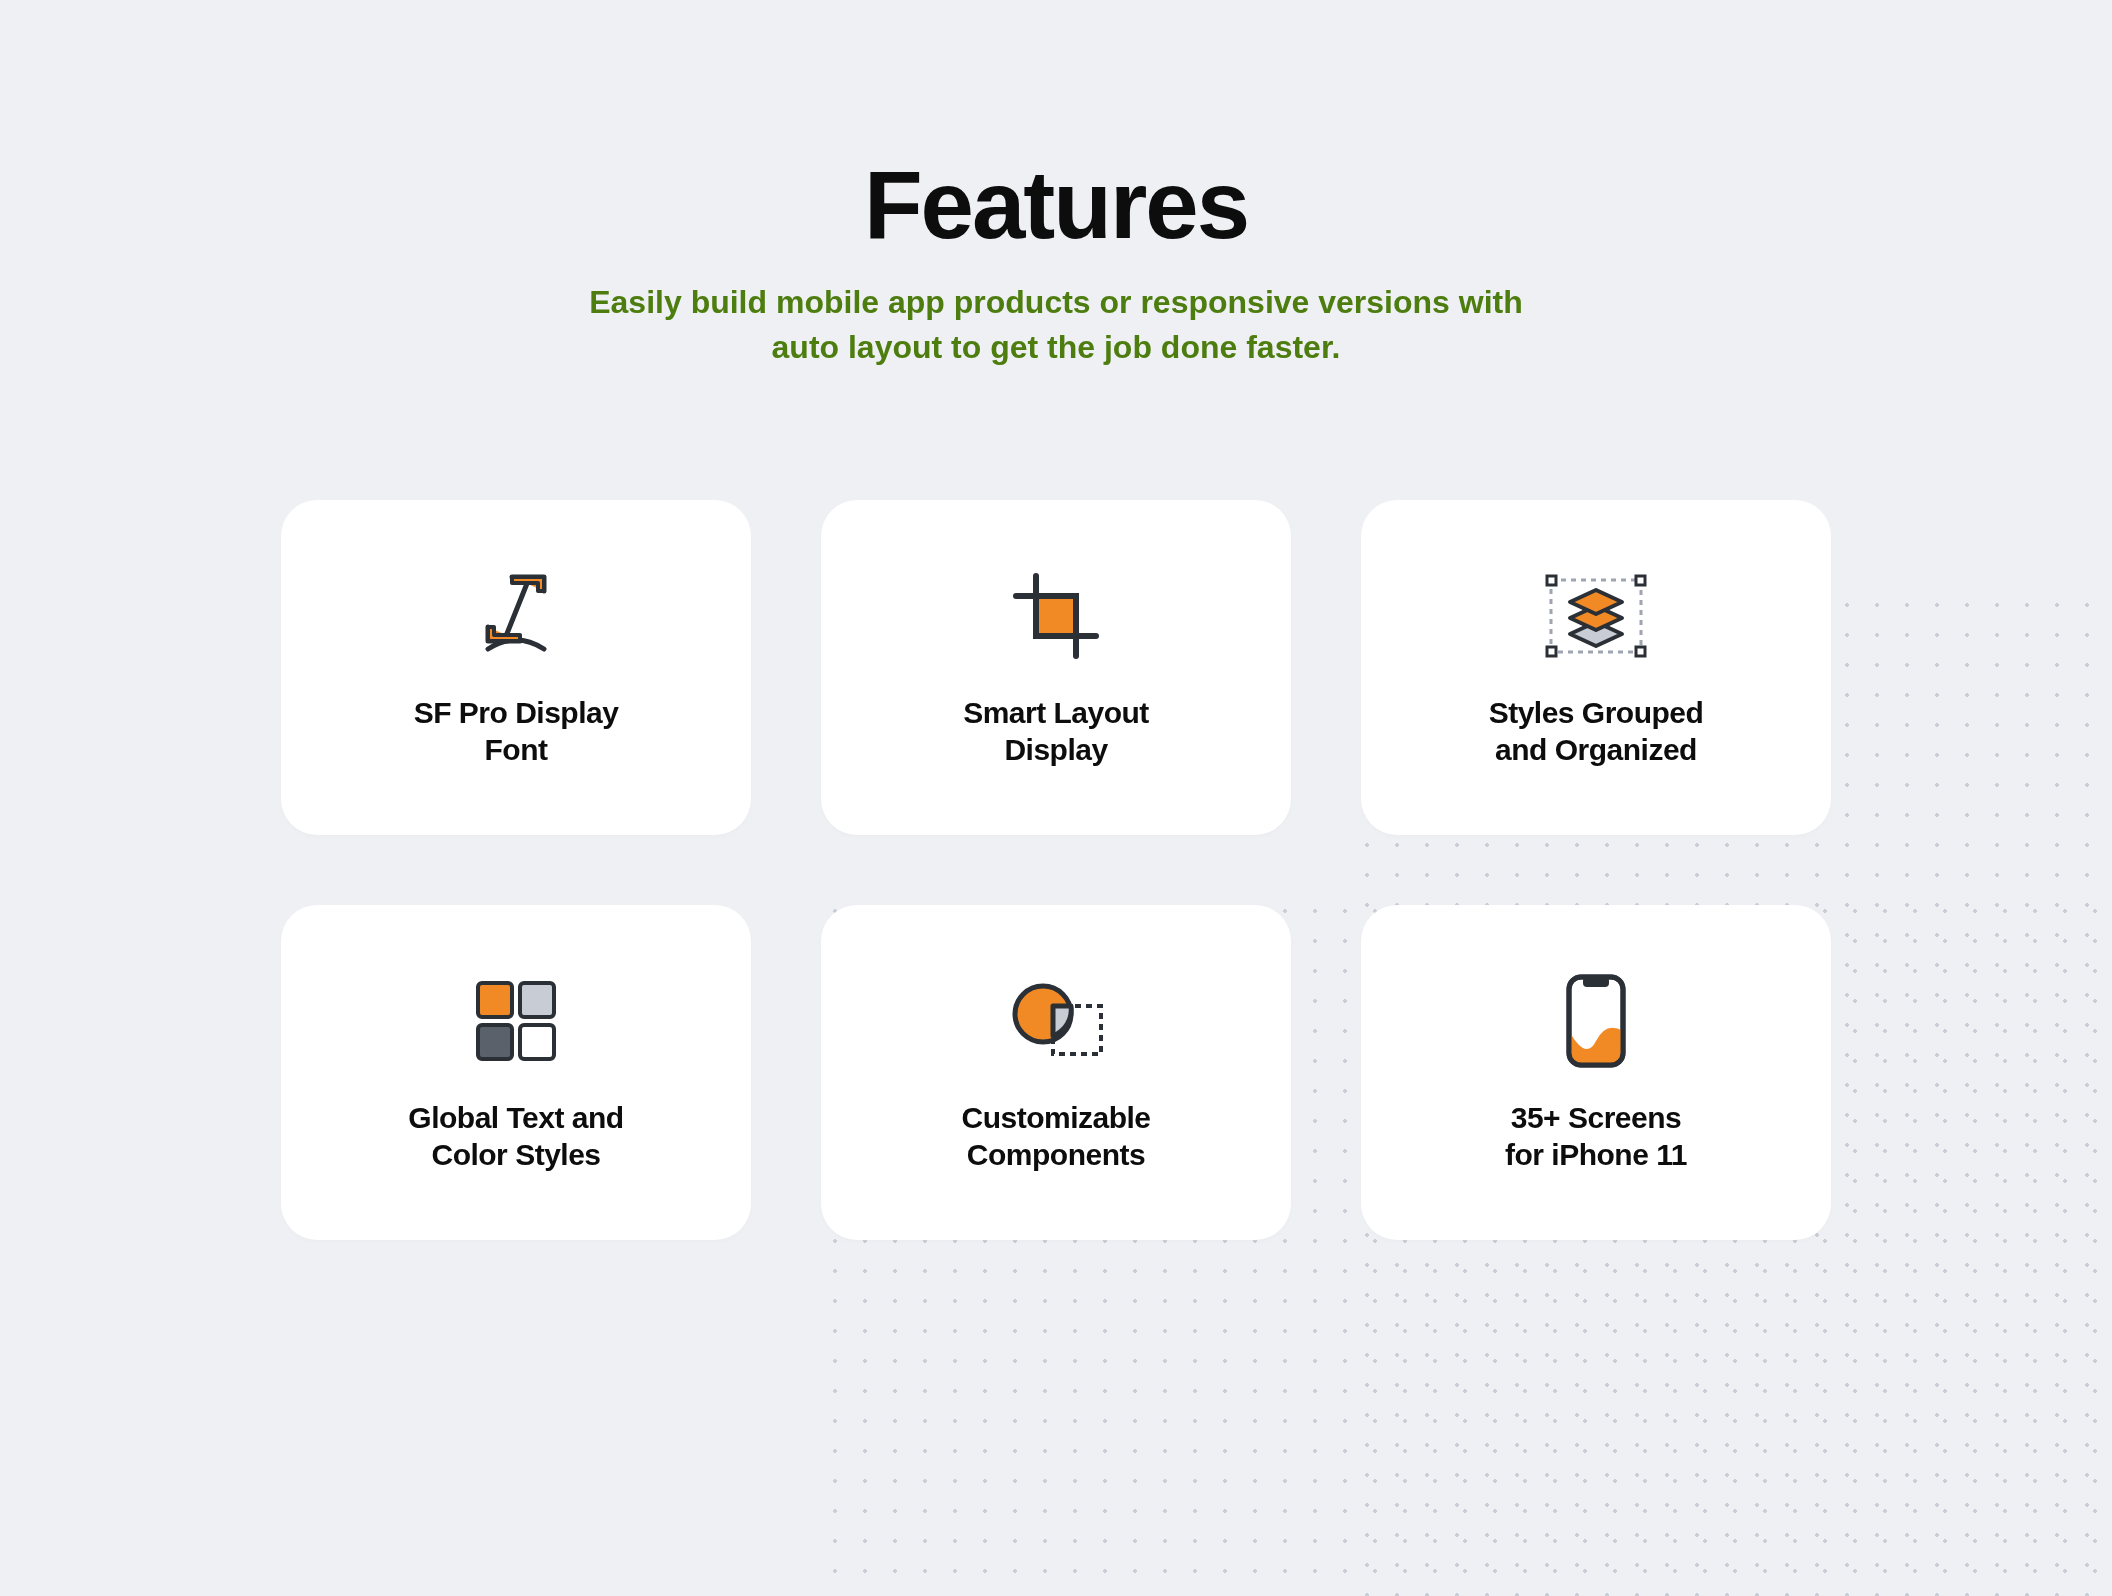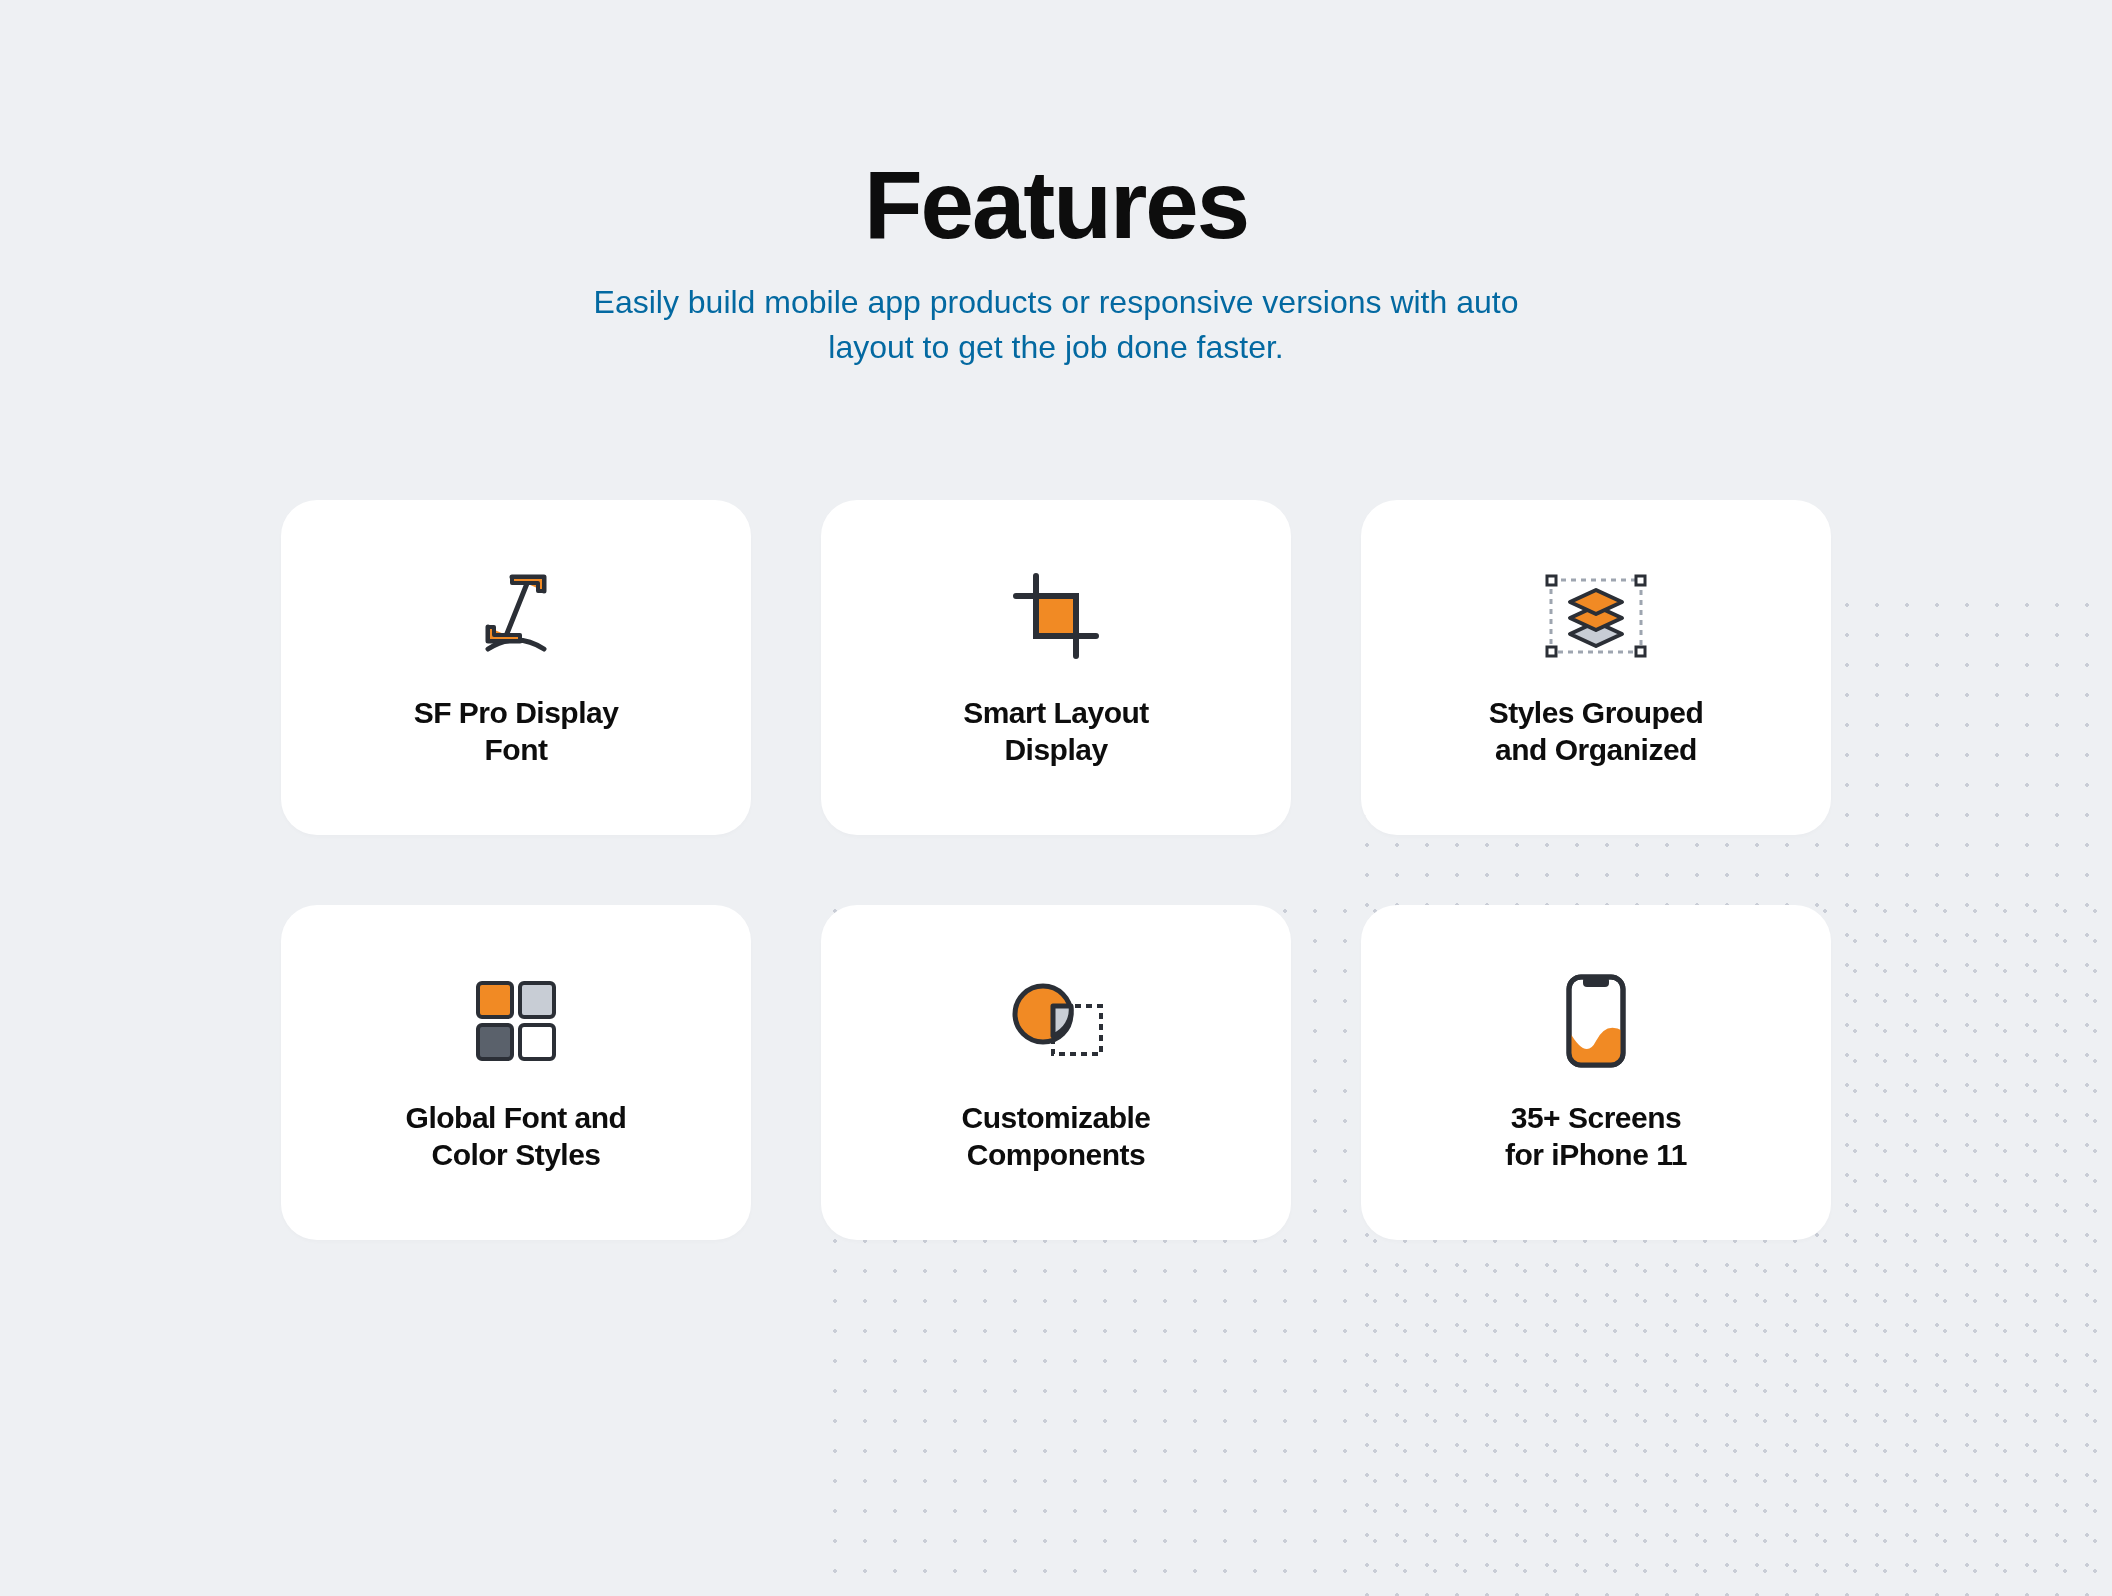--- a/index.html
+++ b/index.html
@@ -17,22 +17,22 @@
   }
   .title {
     font-size: 96px;
     font-weight: 700;
     color: #0d0d0d;
     letter-spacing: -2px;
     margin-bottom: 20px;
   }
   .subtitle {
     font-size: 32px;
-    font-weight: 400;
-    color: #0369a1;
+    font-weight: 700;
+    color: #4d7c0f;
     text-align: center;
     line-height: 1.4;
     max-width: 950px;
   }
   .grid {
     margin-top: 130px;
     display: grid;
     grid-template-columns: repeat(3, 470px);
     grid-template-rows: repeat(2, 335px);
     gap: 70px 70px;
@@ -147,21 +147,21 @@
 
   <div class="card">
     <div class="icon">
       <svg width="96" height="96" viewBox="0 0 96 96">
         <rect x="10" y="10" width="34" height="34" rx="4" fill="#f18a24" stroke="#2b2f36" stroke-width="4"></rect>
         <rect x="52" y="10" width="34" height="34" rx="4" fill="#c8cdd5" stroke="#2b2f36" stroke-width="4"></rect>
         <rect x="10" y="52" width="34" height="34" rx="4" fill="#5a616b" stroke="#2b2f36" stroke-width="4"></rect>
         <rect x="52" y="52" width="34" height="34" rx="4" fill="#ffffff" stroke="#2b2f36" stroke-width="4"></rect>
       </svg>
     </div>
-    <div class="label">Global Font and
+    <div class="label">Global Text and
 Color Styles</div>
   </div>
 
   <div class="card">
     <div class="icon">
       <svg width="106" height="90" viewBox="0 0 106 90">
         <rect x="50" y="30" width="48" height="48" fill="none" stroke="#2b2f36" stroke-width="4" stroke-dasharray="6 5"></rect>
         <circle cx="40" cy="38" r="28" fill="#f18a24" stroke="#2b2f36" stroke-width="5"></circle>
         <path d="M50 30 L68 30 A28 28 0 0 1 50 60 Z" fill="#c8cdd5" stroke="#2b2f36" stroke-width="5" stroke-linejoin="round"></path>
       </svg>

